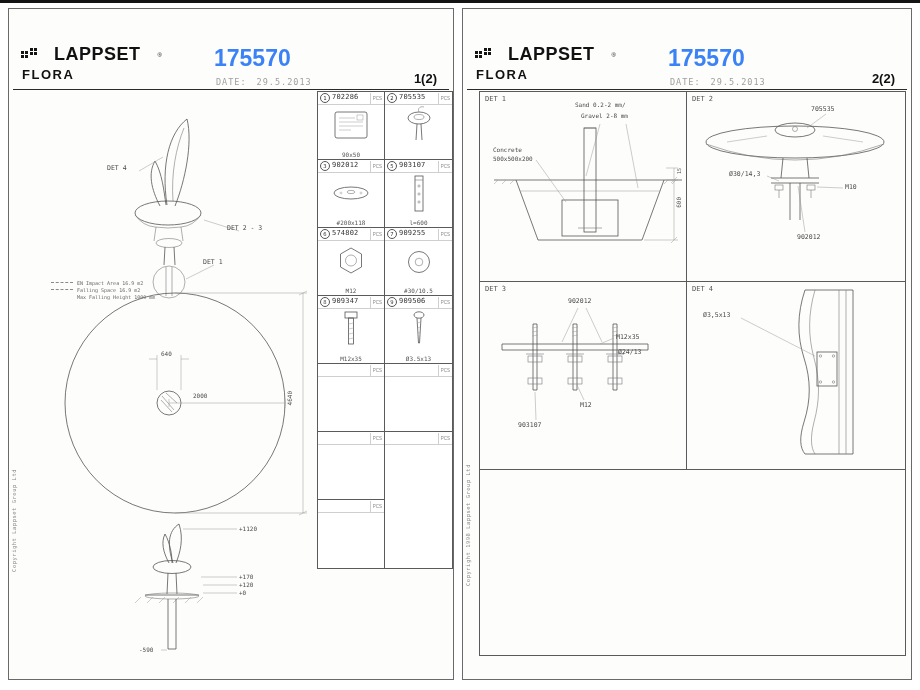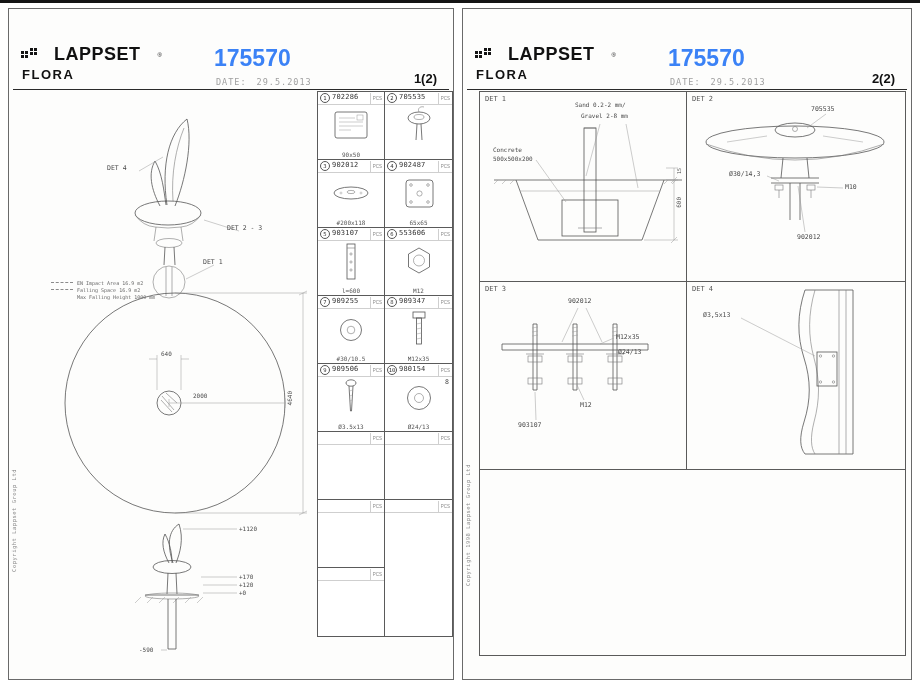--- a/index.html
+++ b/index.html
@@ -212,38 +212,20 @@
         <svg width="44" height="30" viewBox="0 0 44 30">
             <ellipse cx="22" cy="14" rx="17" ry="6" class="ln"></ellipse>
             <ellipse cx="22" cy="13" rx="4" ry="1.6" class="ln2"></ellipse>
             <circle cx="12" cy="14" r="1" class="thin"></circle>
             <circle cx="32" cy="14" r="1" class="thin"></circle>
           </svg>
       </div>
       <div class="part-spec">#200x118</div>
     </div>
 
-    <div class="part-cell">
-      <div class="part-head">
-        <span class="part-num">4</span>
-        <span class="part-code">902487</span>
-        <span class="part-pcs">PCS</span>
-      </div>
-      <div class="part-fig">
-        <svg width="44" height="34" viewBox="0 0 44 34">
-            <rect x="9" y="3" width="27" height="27" rx="3" class="ln"></rect>
-            <circle cx="14" cy="8" r="1.3" class="ln2"></circle>
-            <circle cx="31" cy="8" r="1.3" class="ln2"></circle>
-            <circle cx="14" cy="25" r="1.3" class="ln2"></circle>
-            <circle cx="31" cy="25" r="1.3" class="ln2"></circle>
-            <circle cx="22.5" cy="16.5" r="2.6" class="ln2"></circle>
-          </svg>
-      </div>
-      <div class="part-spec">65x65</div>
-    </div>
 
     <div class="part-cell">
       <div class="part-head">
         <span class="part-num">5</span>
         <span class="part-code">903107</span>
         <span class="part-pcs">PCS</span>
       </div>
       <div class="part-fig">
         <svg width="44" height="40" viewBox="0 0 44 40">
             <rect x="18" y="2" width="8" height="35" class="ln"></rect>
@@ -252,21 +234,21 @@
             <circle cx="22" cy="20" r="1.1" class="ln2"></circle>
             <circle cx="22" cy="28" r="1.1" class="ln2"></circle>
           </svg>
       </div>
       <div class="part-spec">l=600</div>
     </div>
 
     <div class="part-cell">
       <div class="part-head">
         <span class="part-num">6</span>
-        <span class="part-code">553606</span>
+        <span class="part-code">574802</span>
         <span class="part-pcs">PCS</span>
       </div>
       <div class="part-fig">
         <svg width="40" height="32" viewBox="0 0 40 32">
             <polygon points="20,2 30.5,8 30.5,21 20,27 9.5,21 9.5,8" class="ln"></polygon>
             <circle cx="20" cy="14.5" r="5.5" class="ln2"></circle>
           </svg>
       </div>
       <div class="part-spec">M12</div>
     </div>
@@ -311,35 +293,20 @@
       <div class="part-fig">
         <svg width="40" height="40" viewBox="0 0 40 40">
             <ellipse cx="20" cy="5" rx="5" ry="3.2" class="ln"></ellipse>
             <path class="ln" d="M18,8 L19.5,33 L20.5,33 L22,8"></path>
             <path class="thin" d="M18.3,13 L21.7,12 M18.6,18 L21.4,17 M18.9,23 L21.1,22 M19.2,28 L20.8,27"></path>
           </svg>
       </div>
       <div class="part-spec">Ø3.5x13</div>
     </div>
 
-    <div class="part-cell">
-      <div class="part-head">
-        <span class="part-num">10</span>
-        <span class="part-code">980154</span>
-        <span class="part-pcs">PCS</span>
-      </div>
-      <span class="part-qty">8</span>
-      <div class="part-fig">
-        <svg width="40" height="34" viewBox="0 0 40 34">
-            <circle cx="20" cy="17" r="11.5" class="ln"></circle>
-            <circle cx="20" cy="17" r="4.5" class="ln2"></circle>
-          </svg>
-      </div>
-      <div class="part-spec">Ø24/13</div>
-    </div>
 
 
     <div class="part-cell">
       <div class="part-head">
           <span class="part-pcs">PCS</span>
         </div>
     </div>
     <div class="part-cell">
       <div class="part-head">
           <span class="part-pcs">PCS</span>

